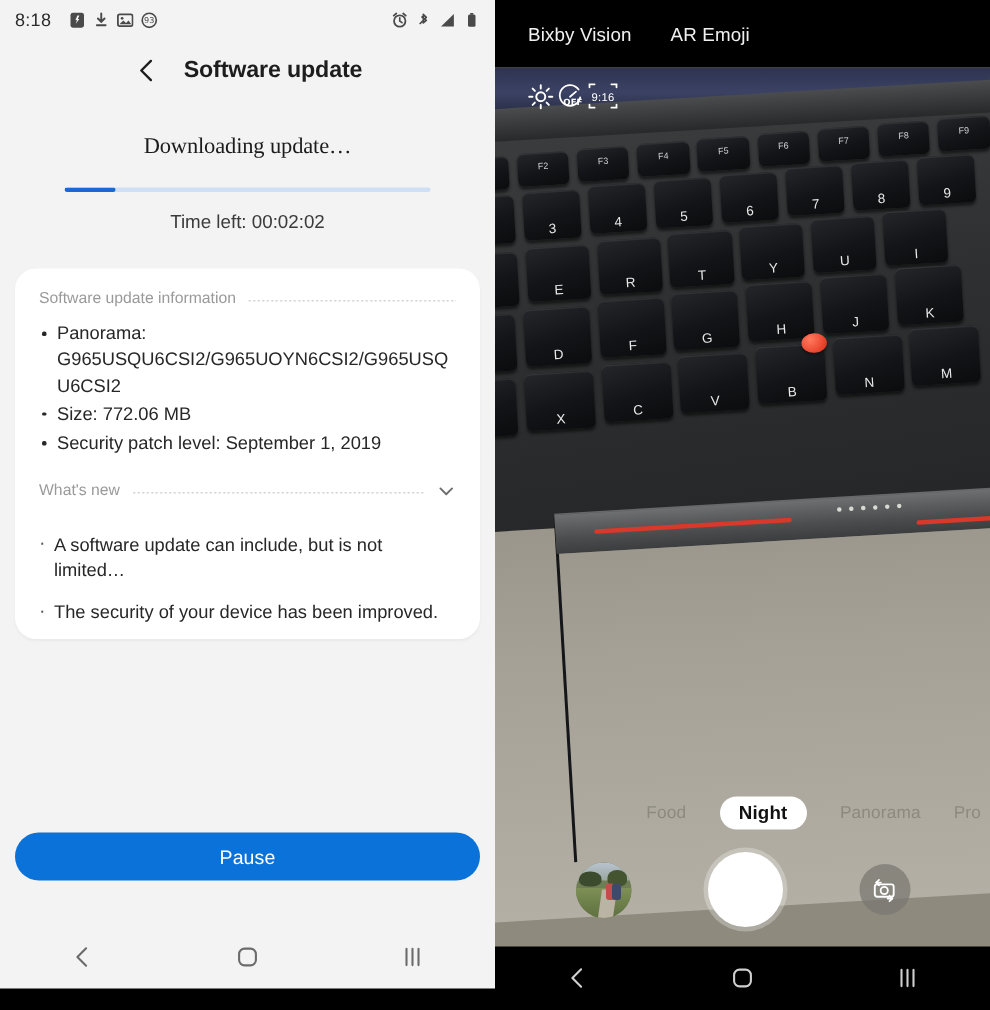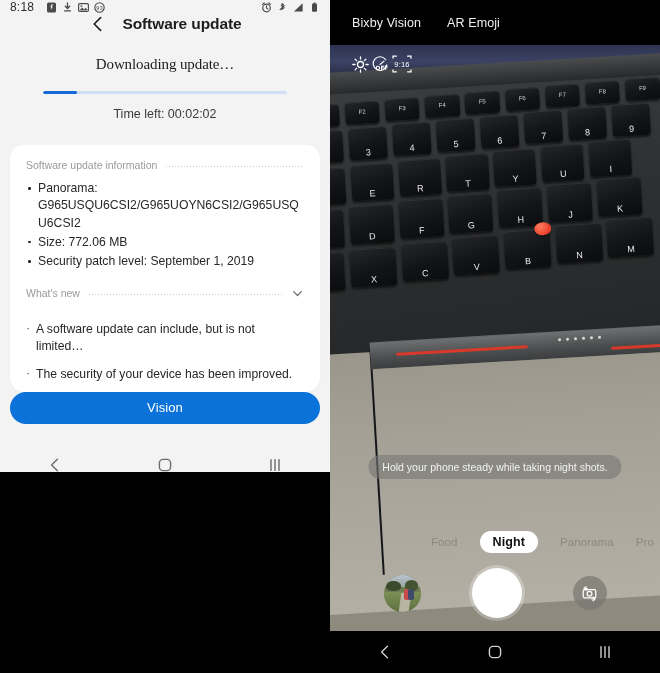--- a/index.html
+++ b/index.html
@@ -5,21 +5,21 @@
   html,body{margin:0;padding:0;}
   body{
     width:660px;height:673px;
     font-family:"Liberation Sans",sans-serif;
     background:#000;overflow:hidden;
   }
   .screens{display:flex;width:660px;height:673px;}
 
   
   .left{
-    width:330px;height:472px;background:#f3f3f3;position:relative;
+    width:330px;height:659px;background:#f3f3f3;position:relative;
     display:flex;flex-direction:column;
   }
   .statusbar{
     height:26px;display:flex;align-items:center;
     padding:0 10px;font-size:11.5px;color:#3a3a3a;
   }
   .sb-time{font-size:12px;color:#2b2b2b;letter-spacing:.2px;margin-right:7px;}
   .sb-left{display:flex;align-items:center;gap:5px;}
   .sb-right{margin-left:auto;display:flex;align-items:center;gap:5px;}
   .sb-ico{width:11px;height:11px;display:inline-block;position:relative;
@@ -318,21 +318,21 @@
                 <path d="M2.6 4.6L6.5 8.5l3.9-3.9" stroke="#6d6d6d" stroke-width="1.25" fill="none" stroke-linecap="round" stroke-linejoin="round"></path>
               </svg>
           </span>
         </div>
         <div class="wn-item second">A software update can include, but is not limited…</div>
         <div class="wn-item">The security of your device has been improved.</div>
       </div>
     </div>
 
     <div class="pause-wrap">
-      <button class="pause-btn" style="background: rgb(10, 114, 216);">Vision</button>
+      <button class="pause-btn" style="background: rgb(10, 114, 216);">Pause</button>
     </div>
 
     <div class="navbar">
       <span class="nav-ico">
         <svg width="18" height="18" viewBox="0 0 18 18">
             <path d="M11.4 3.2L5.6 9l5.8 5.8" stroke="#6b6b6b" stroke-width="1.4" fill="none" stroke-linecap="round" stroke-linejoin="round"></path>
           </svg>
       </span>
       <span class="nav-ico">
         <svg width="18" height="18" viewBox="0 0 18 18">
@@ -442,21 +442,20 @@
         <span class="ratio-ico">
           <svg width="24" height="20" viewBox="0 0 24 20" style="position:absolute;left:0;top:0;">
             <g stroke="#fff" stroke-width="1.2" fill="none" stroke-linecap="round">
               <path d="M3 4.2V2.2h3.4M21 4.2V2.2h-3.4M3 15.8v2h3.4M21 15.8v2h-3.4"></path>
             </g>
           </svg>
           <span class="txt">9:16</span>
         </span>
       </div>
 
-      <div class="hint">Hold your phone steady while taking night shots.</div>
 
       <div class="modes">
         <span class="mode">Food</span>
         <span class="mode active">Night</span>
         <span class="mode">Panorama</span>
         <span class="mode">Pro</span>
       </div>
 
       <div class="cam-controls">
         <span class="thumb">

